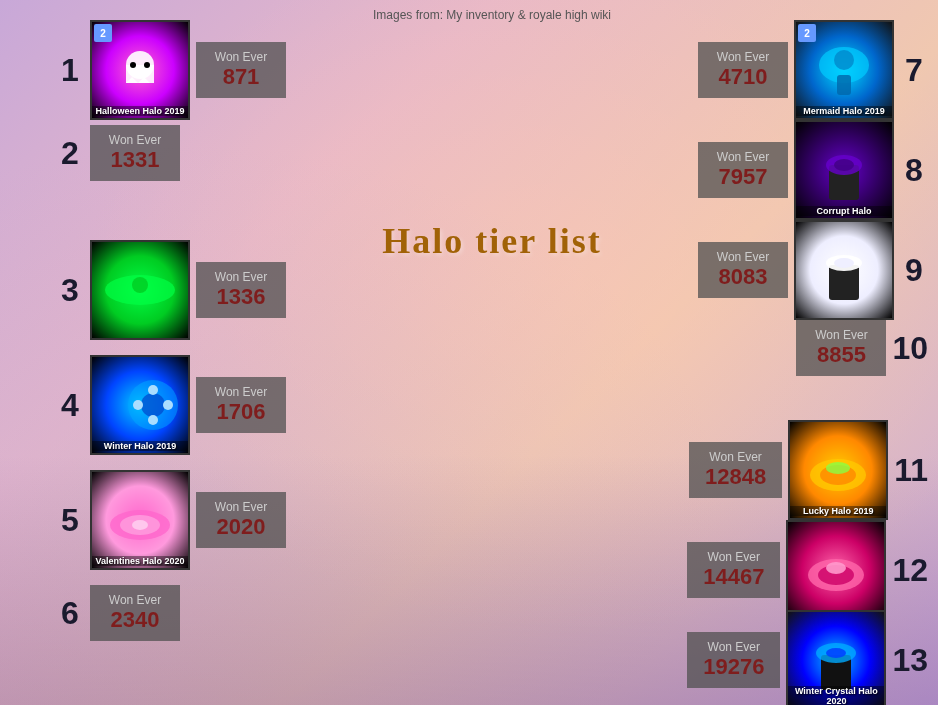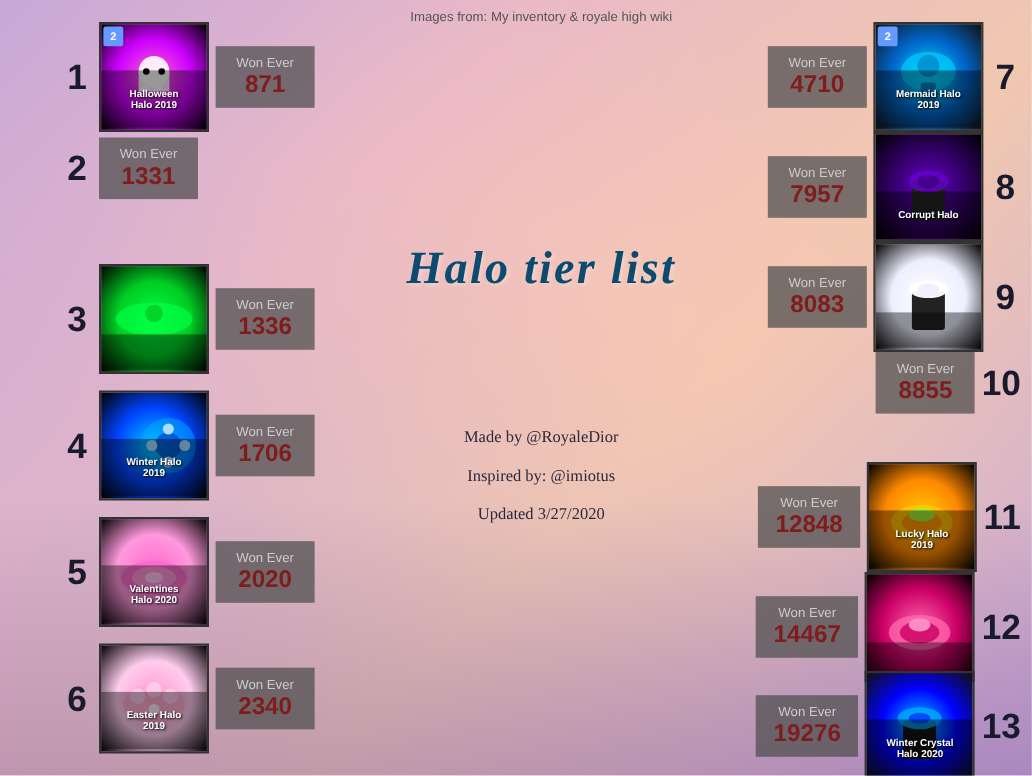--- a/index.html
+++ b/index.html
@@ -47,27 +47,26 @@
     }
     .title-area {
       position: absolute;
       top: 220px;
       left: 50%;
       transform: translateX(-50%);
       text-align: center;
       color: #1a1a2e;
     }
     .title-main {
-      font-size: 42px;
+      font-size: 36px;
       font-weight: bold;
       font-family: 'Comic Sans MS', cursive;
       letter-spacing: 2px;
-      color: #0c4a6e;
+      color: #a16207;
       text-shadow: 2px 2px 4px rgba(255,255,255,0.3);
-      font-style: italic;
     }
     .title-sub {
       font-size: 26px;
       font-family: 'Comic Sans MS', cursive;
       color: #1a1a2e;
       margin-top: 4px;
     }
     .credits {
       position: absolute;
       top: 390px;
@@ -110,21 +109,21 @@
       position: absolute;
       bottom: 2px;
       left: 0;
       right: 0;
       text-align: center;
       color: white;
       font-size: 9px;
       font-weight: bold;
       text-shadow: 1px 1px 2px black;
       background: rgba(0,0,0,0.4);
-      padding: 16px;
+      padding: 0;
     }
     .halo-badge {
       position: absolute;
       top: 2px;
       left: 2px;
       background: #6699ff;
       color: white;
       font-size: 10px;
       font-weight: bold;
       width: 18px;
@@ -190,25 +189,20 @@
 <div class="tree-silhouette"></div>
 
 <div class="content">
 
   <div class="header-text">Images from: My inventory &amp; royale high wiki</div>
 
   <div class="title-area">
     <div class="title-main">Halo tier list</div>
   </div>
 
-  <div class="credits">
-    <div>Made by @RoyaleDior</div>
-    <div>Inspired by: @imiotus</div>
-    <div>Updated 3/27/2020</div>
-  </div>
 
   <div class="halo-item" style="top:20px; left:10px;">
     <span class="halo-rank">1</span>
     <div class="halo-image halo-halloween2019">
       <div class="halo-badge">2</div>
 
       <svg width="50" height="50" viewBox="0 0 50 50">
           <circle cx="25" cy="20" r="14" fill="white" opacity="0.9"></circle>
           <rect x="11" y="20" width="28" height="18" fill="white" opacity="0.9"></rect>
           <circle cx="18" cy="20" r="3" fill="black"></circle>
@@ -276,30 +270,20 @@
       <div class="halo-image-label">Valentines Halo 2020</div>
     </div>
     <div class="won-box">
       <div class="won-label">Won Ever</div>
       <div class="won-count">2020</div>
     </div>
   </div>
 
   <div class="halo-item" style="top:585px; left:10px;">
     <span class="halo-rank">6</span>
-    <div class="halo-image halo-easter2019">
-      <svg width="70" height="60" viewBox="0 0 70 60">
-          <ellipse cx="35" cy="35" rx="28" ry="18" fill="#ffaacc" opacity="0.8"></ellipse>
-          <circle cx="20" cy="28" r="7" fill="#ffccee" opacity="0.9"></circle>
-          <circle cx="50" cy="28" r="7" fill="#ffccee" opacity="0.9"></circle>
-          <circle cx="35" cy="22" r="7" fill="#ffccee" opacity="0.9"></circle>
-          <circle cx="35" cy="40" r="5" fill="#fff" opacity="0.8"></circle>
-        </svg>
-      <div class="halo-image-label">Easter Halo 2019</div>
-    </div>
     <div class="won-box">
       <div class="won-label">Won Ever</div>
       <div class="won-count">2340</div>
     </div>
   </div>
 
   <div class="halo-item-right" style="top:20px; right:10px;">
     <div class="won-box">
       <div class="won-label">Won Ever</div>
       <div class="won-count">4710</div>

